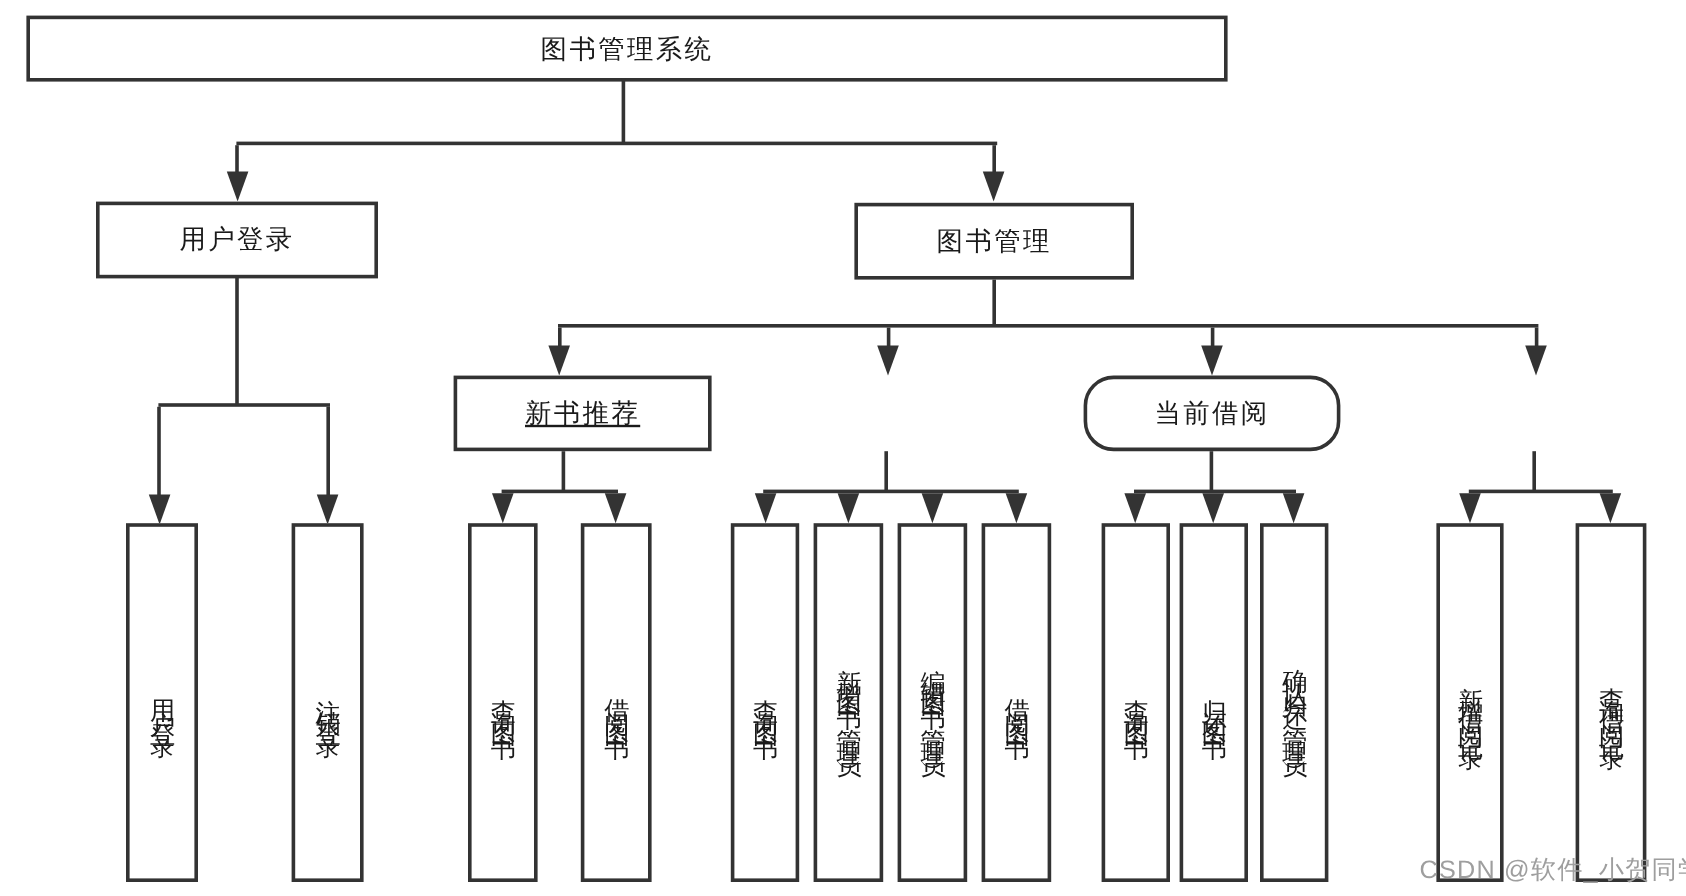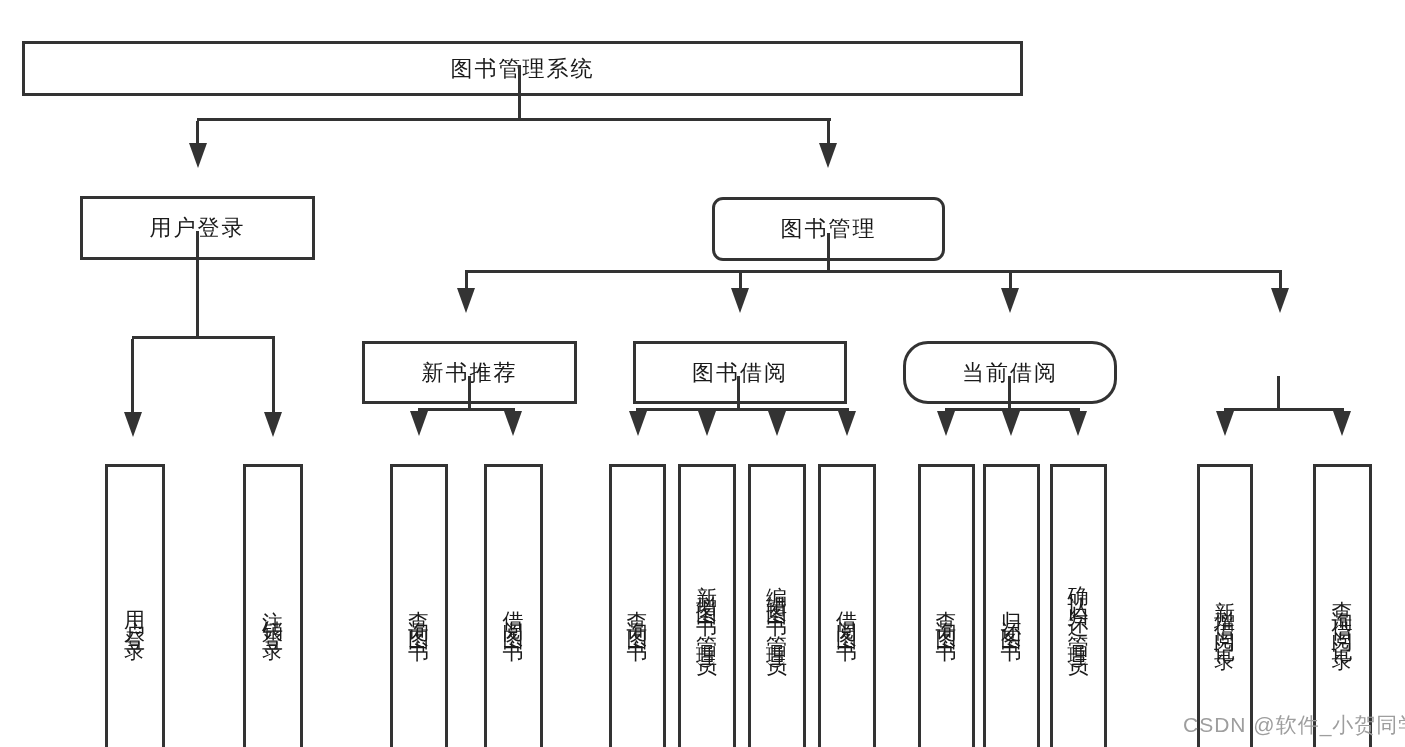--- a/index.html
+++ b/index.html
@@ -18,21 +18,20 @@
     background: var(--background);
     overflow: hidden;
   }
   .box {
     position: absolute;
     border: 3px solid var(--line);
     background: var(--background);
     display: flex;
     align-items: center;
     justify-content: center;
-    margin-top: 28px;
   }
   .node-label {
     font-size: 22px;
     letter-spacing: 2px;
     color: var(--text);
     white-space: nowrap;
   }
   .leaf .leaf-label {
     writing-mode: vertical-rl;
     text-orientation: mixed;
@@ -73,21 +72,21 @@
   <div class="vline" style="left:518px; top:65px; height:55px;"></div>
   <div class="hline" style="left:197px; top:118px; width:634px;"></div>
   <div class="vline" style="left:196px; top:121px; height:25px;"></div>
   <div class="arrow" style="left:189px; top:143px;"></div>
   <div class="vline" style="left:827px; top:121px; height:25px;"></div>
   <div class="arrow" style="left:819px; top:143px;"></div>
 
   <div class="box" style="left:80px; top:168px; width:235px; height:64px;">
     <span class="node-label">用户登录</span>
   </div>
-  <div class="box" style="left:712px; top:169px; width:233px; height:64px;border-radius:11px;">
+  <div class="box" style="left:712px; top:169px; width:233px; height:64px;">
     <span class="node-label">图书管理</span>
   </div>
 
   <div class="vline" style="left:196px; top:231px; height:107px;"></div>
   <div class="hline" style="left:132px; top:336px; width:143px;"></div>
   <div class="vline" style="left:131px; top:339px; height:74px;"></div>
   <div class="arrow" style="left:124px; top:412px;"></div>
   <div class="vline" style="left:272px; top:339px; height:74px;"></div>
   <div class="arrow" style="left:264px; top:412px;"></div>
 
@@ -95,25 +94,22 @@
   <div class="hline" style="left:465px; top:270px; width:817px;"></div>
   <div class="vline" style="left:465px; top:273px; height:17px;"></div>
   <div class="arrow" style="left:457px; top:288px;"></div>
   <div class="vline" style="left:739px; top:273px; height:17px;"></div>
   <div class="arrow" style="left:731px; top:288px;"></div>
   <div class="vline" style="left:1009px; top:273px; height:17px;"></div>
   <div class="arrow" style="left:1001px; top:288px;"></div>
   <div class="vline" style="left:1279px; top:273px; height:17px;"></div>
   <div class="arrow" style="left:1271px; top:288px;"></div>
 
-  <div class="box" style="left:362px; top:313px; width:215px; height:63px;">
+  <div class="box" style="left:378px; top:313px; width:215px; height:63px;text-decoration:underline;">
     <span class="node-label">新书推荐</span>
-  </div>
-  <div class="box" style="left:633px; top:313px; width:214px; height:63px;">
-    <span class="node-label">图书借阅</span>
   </div>
   <div class="box" style="left:903px; top:313px; width:214px; height:63px;border-radius:25px;">
     <span class="node-label">当前借阅</span>
   </div>
 
   <div class="vline" style="left:468px; top:376px; height:34px;"></div>
   <div class="hline" style="left:418px; top:408px; width:97px;"></div>
   <div class="arrow" style="left:410px; top:411px;"></div>
   <div class="arrow" style="left:504px; top:411px;"></div>
 

